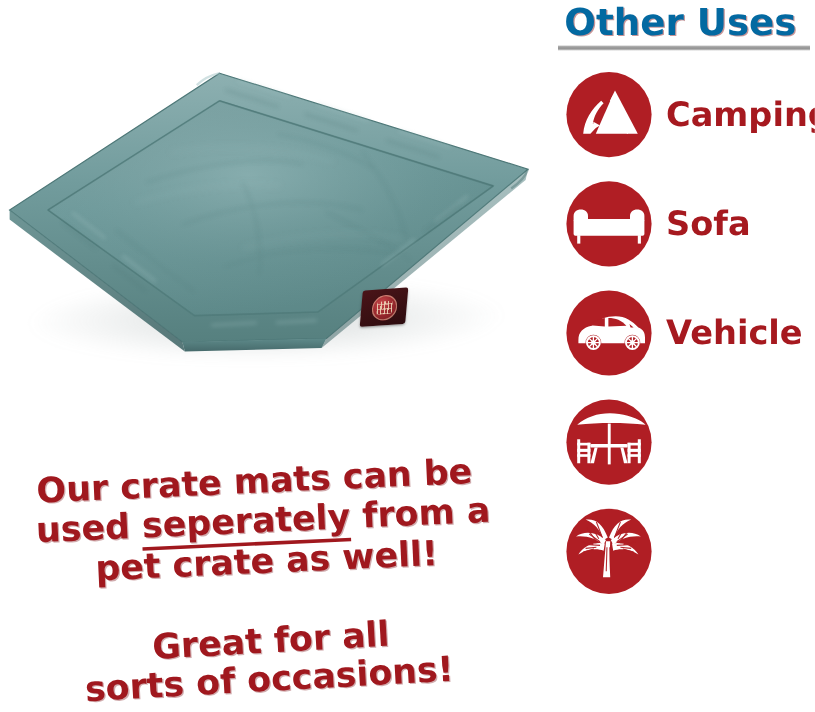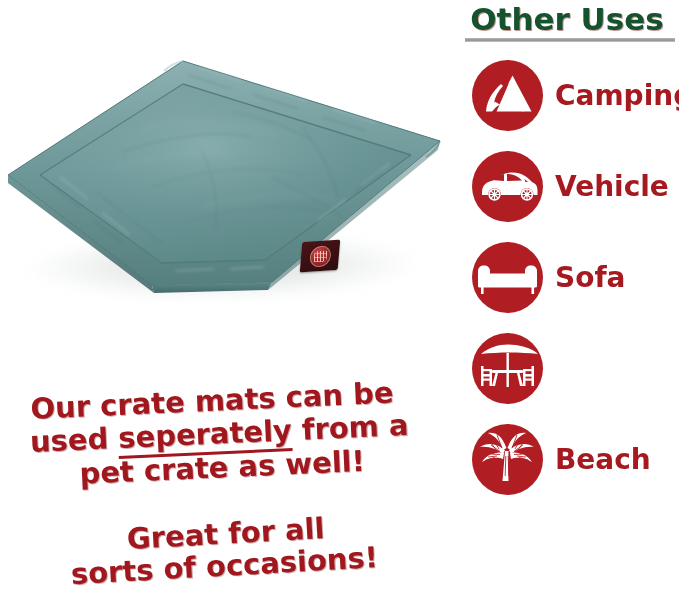--- a/index.html
+++ b/index.html
@@ -99,21 +99,21 @@
     position: absolute;
     left: 0;
     top: 2px;
     width: 224px;
     text-align: center;
     font-family: "DejaVu Sans", sans-serif;
     font-weight: bold;
     font-size: 31px;
     line-height: 34px;
     letter-spacing: 0px;
-    color: #14532d;
+    color: #0369a1;
     text-shadow: 1px 1px 0 rgba(130,20,25,.45);
     white-space: nowrap;
   }
   #uses-title-rule {
     position: absolute;
     left: 10px;
     top: 38px;
     width: 210px;
     height: 4px;
     background: linear-gradient(180deg, #b9b9b9 0%, #8f8f8f 55%, #c9c9c9 100%);
@@ -324,20 +324,35 @@
           </g>
         </svg>
       </div>
       <div class="use-label">Camping</div>
     </div>
 
     <div class="use-row">
       <div class="use-badge">
         <svg viewBox="0 0 71 71" xmlns="http://www.w3.org/2000/svg" aria-hidden="true">
           <g fill="#ffffff">
+            <path d="M6 29 C 6 25.5, 8.5 23.5, 12 23.5 C 15.5 23.5, 18 25.5, 18 29 L 18 33 L 6 33 Z"></path>
+            <path d="M53 29 C 53 25.5, 55.5 23.5, 59 23.5 C 62.5 23.5, 65 25.5, 65 29 L 65 33 L 53 33 Z"></path>
+            <rect x="6" y="31.5" width="59" height="14" rx="1.5"></rect>
+            <rect x="9" y="45" width="2.6" height="7"></rect>
+            <rect x="59.5" y="45" width="2.6" height="7"></rect>
+          </g>
+        </svg>
+      </div>
+      <div class="use-label">Sofa</div>
+    </div>
+
+    <div class="use-row">
+      <div class="use-badge">
+        <svg viewBox="0 0 71 71" xmlns="http://www.w3.org/2000/svg" aria-hidden="true">
+          <g fill="#ffffff">
             <path d="M10 41.5 C 10 34.5, 14 31, 21 29.5 C 27 24, 33 21.5, 41 21.5 C 49 21.5, 55 25.5, 60 31 C 64 32.5, 65.5 35.5, 65.5 39.5 L 65.5 44 L 10 44 Z"></path>
           </g>
           <g fill="#b01e24">
             <path d="M19.5 29 C 23 25.5, 27 23.5, 32 23 L 32 30 Z"></path>
             <path d="M35 23 C 41 23, 46 25, 50 29.5 L 35 30 Z"></path>
             <path d="M52.5 28 L 56 31 L 53.5 31 Z"></path>
           </g>
           <g fill="#b01e24">
             <circle cx="22.5" cy="43.5" r="6.5"></circle>
             <circle cx="55" cy="43.5" r="6.5"></circle>
@@ -348,35 +363,20 @@
           </g>
           <g stroke="#ffffff" stroke-width="1.1">
             <path d="M22.5 38.5 L22.5 48.5 M17.5 43.5 L27.5 43.5 M19 40 L26 47 M26 40 L19 47"></path>
             <path d="M55 38.5 L55 48.5 M50 43.5 L60 43.5 M51.5 40 L58.5 47 M58.5 40 L51.5 47"></path>
           </g>
           <circle cx="22.5" cy="43.5" r="1.9" fill="#ffffff"></circle>
           <circle cx="55" cy="43.5" r="1.9" fill="#ffffff"></circle>
         </svg>
       </div>
       <div class="use-label">Vehicle</div>
-    </div>
-
-    <div class="use-row">
-      <div class="use-badge">
-        <svg viewBox="0 0 71 71" xmlns="http://www.w3.org/2000/svg" aria-hidden="true">
-          <g fill="#ffffff">
-            <path d="M6 29 C 6 25.5, 8.5 23.5, 12 23.5 C 15.5 23.5, 18 25.5, 18 29 L 18 33 L 6 33 Z"></path>
-            <path d="M53 29 C 53 25.5, 55.5 23.5, 59 23.5 C 62.5 23.5, 65 25.5, 65 29 L 65 33 L 53 33 Z"></path>
-            <rect x="6" y="31.5" width="59" height="14" rx="1.5"></rect>
-            <rect x="9" y="45" width="2.6" height="7"></rect>
-            <rect x="59.5" y="45" width="2.6" height="7"></rect>
-          </g>
-        </svg>
-      </div>
-      <div class="use-label">Sofa</div>
     </div>
 
 
     <div class="use-row">
       <div class="use-badge">
         <svg viewBox="0 0 71 71" xmlns="http://www.w3.org/2000/svg" aria-hidden="true">
           <g fill="#ffffff">
 
             <path d="M9 21 C 18 13, 31 10, 44 12 C 54 13.5, 62 17, 66 21 C 48 19, 27 19, 9 21 Z"></path>
 
@@ -421,21 +421,20 @@
             <path d="M30 24 L25 11 M27 25 L20 13 M24.5 26.5 L17 16"></path>
             <path d="M40 24 L45 11 M43 25 L50 13 M45.5 26.5 L53 16"></path>
             <path d="M28 27.5 L19 21 M25 28.5 L15 24 M22.5 30 L12.5 27.5"></path>
             <path d="M42 27.5 L51 21 M45 28.5 L55 24 M47.5 30 L57.5 27.5"></path>
             <path d="M28 30.5 L19 30 M25 32 L16 33 M23 33.5 L14 36"></path>
             <path d="M42 30.5 L51 30 M45 32 L54 33 M47 33.5 L56 36"></path>
             <path d="M33.8 32 L33.2 52 M36.2 32 L36.8 52"></path>
           </g>
         </svg>
       </div>
-      <div class="use-label">Beach</div>
     </div>
 
   </div>
 </div>
 
 <div id="caption-primary">
   <div class="cap-line" id="cap1-l1">Our crate mats can be</div>
   <div class="cap-line" id="cap1-l2"><span>used </span><span class="underlined">seperately</span><span> from a</span></div>
   <div class="cap-line" id="cap1-l3">pet crate as well!</div>
 </div>

